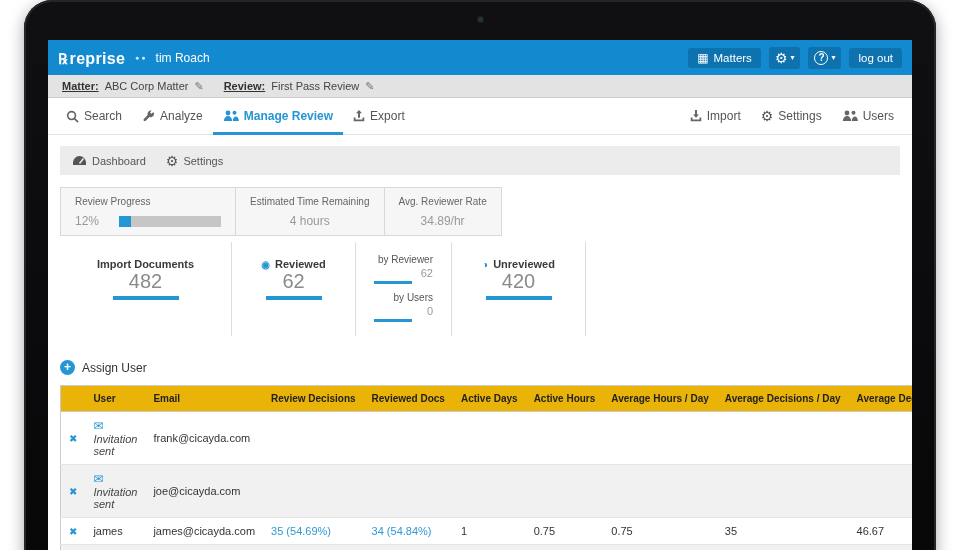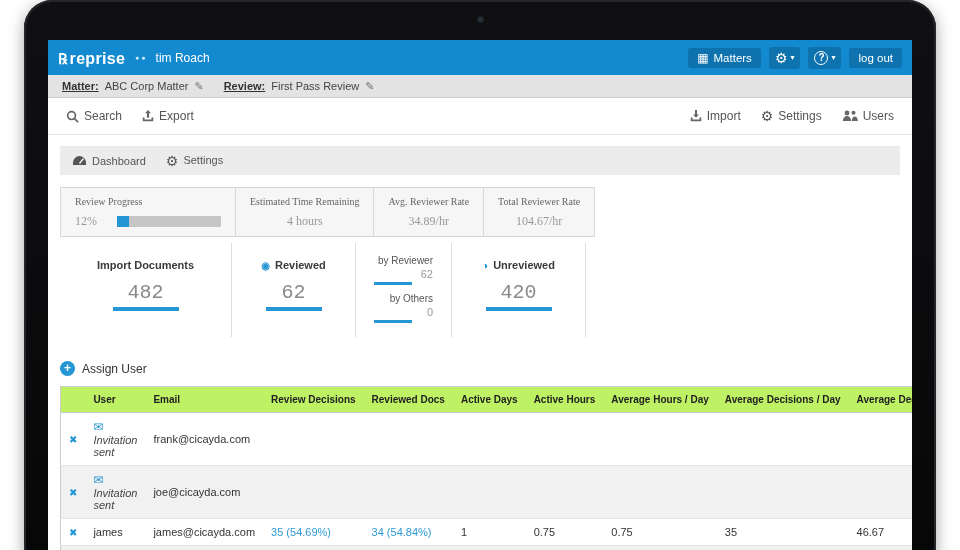--- a/index.html
+++ b/index.html
@@ -55,55 +55,55 @@
   .nav-item.active{color:var(--accent);font-weight:bold;box-shadow:inset 0 -3px 0 var(--accent);}
   .nav-item.active svg{color:var(--accent);}
   .nav-right{margin-left:auto;display:flex;align-items:center;text-align:right;}
 
   
   .content{padding:0 12px;}
 
   
   .subnav{margin-top:11px;background:#ececec;height:29px;display:flex;align-items:center;
     gap:20px;padding:0 12px;font-size:11px;color:#555;}
-  .subnav-item{display:flex;gap:5px;cursor:pointer;}
+  .subnav-item{display:flex;align-items:center;gap:5px;cursor:pointer;}
   .subnav-item svg{color:#555;}
 
   
-  .statrow1{display:flex;margin-top:12px;font-family:Liberation Serif, serif;}
+  .statrow1{display:flex;margin-top:12px;}
   .statcell{border:1px solid #d9d9d9;border-left:none;background:#f6f6f6;padding:8px 14px 7px;text-align:center;}
   .statcell:first-child{border-left:1px solid #d9d9d9;text-align:left;width:176px;}
   .stat-label{font-size:10px;color:#666;margin-bottom:7px;white-space:nowrap;}
   .stat-value{font-size:12px;color:#999;white-space:nowrap;}
   .progress-line{display:flex;align-items:center;gap:20px;}
   .progress-track{width:110px;height:11px;background:#c6c6c6;}
   .progress-fill{height:100%;background:var(--accent);width:12%;}
 
   
   .statrow2{display:flex;margin-top:6px;align-items:stretch;}
   .countcell{padding:16px 22px 10px;border-right:1px solid #dddddd;text-align:center;min-height:88px;}
   .count-label{font-size:11px;font-weight:bold;color:#3a3a3a;display:flex;align-items:center;justify-content:center;gap:5px;white-space:nowrap;}
   .count-icon{color:var(--accent);font-size:10px;}
-  .count-value{font-size:20px;color:#8a8a8a;margin-top:10px;font-family:Liberation Mono, monospace;}
+  .count-value{font-size:20px;color:#8a8a8a;}
   .count-underline{height:4px;background:var(--accent);width:66px;margin:3px auto 0;}
   .countcell.mini{text-align:right;padding:12px 18px 6px;min-width:96px;}
   .mini-label{font-size:10px;color:#555;white-space:nowrap;}
   .mini-value{font-size:11px;color:#999;margin-top:2px;}
   .mini-underline{height:3px;background:var(--accent);width:38px;margin-top:2px;margin-bottom:8px;}
 
   
   .assign-row{margin-top:24px;display:flex;align-items:center;gap:7px;font-size:12px;color:#333;cursor:pointer;width:max-content;}
   .plus-icon{width:15px;height:15px;border-radius:50%;background:var(--accent);color:#fff;
     font-size:12px;font-weight:bold;display:flex;align-items:center;justify-content:center;line-height:1;padding-bottom:1px;}
 
   
   table{width:100%;border-collapse:collapse;margin-top:10px;font-size:11px;color:#333;
     border:1px solid #cccccc;}
   th{font-weight:bold;text-align:left;padding:7px 8px;border-bottom:1px solid #c9c9c9;
-    font-size:10px;color:#222;white-space:nowrap;background:#bef264;}
+    font-size:10px;color:#222;white-space:nowrap;background:#eab308;}
   td{padding:7px 8px;border-bottom:1px solid #e4e4e4;}
   tr.alt{background:#f1f1f1;}
   td.x-cell{color:var(--accent);text-align:center;font-size:10px;cursor:pointer;}
   td.link{color:var(--link);cursor:pointer;}
   .env{color:var(--accent);margin-right:5px;font-size:12px;}
   .invite{font-style:italic;color:#444;}
 </style>
 </head>
 <body>
 
@@ -152,20 +152,35 @@
 
     <div class="mainnav">
       <div class="nav-item">
         <svg width="13" height="13" viewBox="0 0 14 14">
             <circle cx="6" cy="6" r="4.2" fill="none" stroke="currentColor" stroke-width="1.8"></circle>
             <line x1="9.2" y1="9.2" x2="13" y2="13" stroke="currentColor" stroke-width="1.8"></line>
           </svg>
         <span>Search</span>
       </div>
       <div class="nav-item">
+        <svg width="13" height="13" viewBox="0 0 14 14">
+            <path d="M12.9 3.2a3.6 3.6 0 0 1-4.8 4.3L4 11.6a1.4 1.4 0 0 1-2-2l4.1-4.1A3.6 3.6 0 0 1 10.4.7L8.6 2.5l1.6 1.6 1.8-1.8z" fill="currentColor"></path>
+          </svg>
+        <span>Analyze</span>
+      </div>
+      <div class="nav-item active">
+        <svg width="16" height="12" viewBox="0 0 16 12">
+            <circle cx="5" cy="3" r="2.4" fill="currentColor"></circle>
+            <path d="M.8 11c.2-3 1.9-5 4.2-5s4 2 4.2 5z" fill="currentColor"></path>
+            <circle cx="11.5" cy="2.8" r="2" fill="currentColor"></circle>
+            <path d="M9.8 11c.1-2.5 1.4-4.4 3-4.4 1.7 0 3 1.9 3.1 4.4z" fill="currentColor"></path>
+          </svg>
+        <span>Manage Review</span>
+      </div>
+      <div class="nav-item">
         <svg width="12" height="12" viewBox="0 0 13 13">
             <path d="M6.5 0l3.2 3.6H7.6v4.9H5.4V3.6H3.3z" fill="currentColor"></path>
             <path d="M.8 8.2v4h11.4v-4h-1.9v2.1H2.7V8.2z" fill="currentColor"></path>
           </svg>
         <span>Export</span>
       </div>
 
       <div class="nav-right">
         <div class="nav-item">
           <svg width="12" height="12" viewBox="0 0 13 13">
@@ -217,45 +232,41 @@
           </div>
         </div>
         <div class="statcell">
           <div class="stat-label">Estimated Time Remaining</div>
           <div class="stat-value">4 hours</div>
         </div>
         <div class="statcell">
           <div class="stat-label">Avg. Reviewer Rate</div>
           <div class="stat-value">34.89/hr</div>
         </div>
-        <div class="statcell">
-          <div class="stat-label">Total Reviewer Rate</div>
-          <div class="stat-value">104.67/hr</div>
-        </div>
       </div>
 
       <div class="statrow2">
         <div class="countcell" style="min-width:172px;">
           <div class="count-label">Import Documents</div>
           <div class="count-value">482</div>
           <div class="count-underline"></div>
         </div>
         <div class="countcell" style="min-width:124px;">
           <div class="count-label">
             <span class="count-icon">◉</span>
             <span>Reviewed</span>
           </div>
           <div class="count-value">62</div>
           <div class="count-underline" style="width:56px;"></div>
         </div>
         <div class="countcell mini">
           <div class="mini-label">by Reviewer</div>
           <div class="mini-value">62</div>
           <div class="mini-underline"></div>
-          <div class="mini-label">by Others</div>
+          <div class="mini-label">by Users</div>
           <div class="mini-value">0</div>
           <div class="mini-underline"></div>
         </div>
         <div class="countcell" style="min-width:134px;">
           <div class="count-label">
             <span class="count-icon">◑</span>
             <span>Unreviewed</span>
           </div>
           <div class="count-value">420</div>
           <div class="count-underline"></div>

